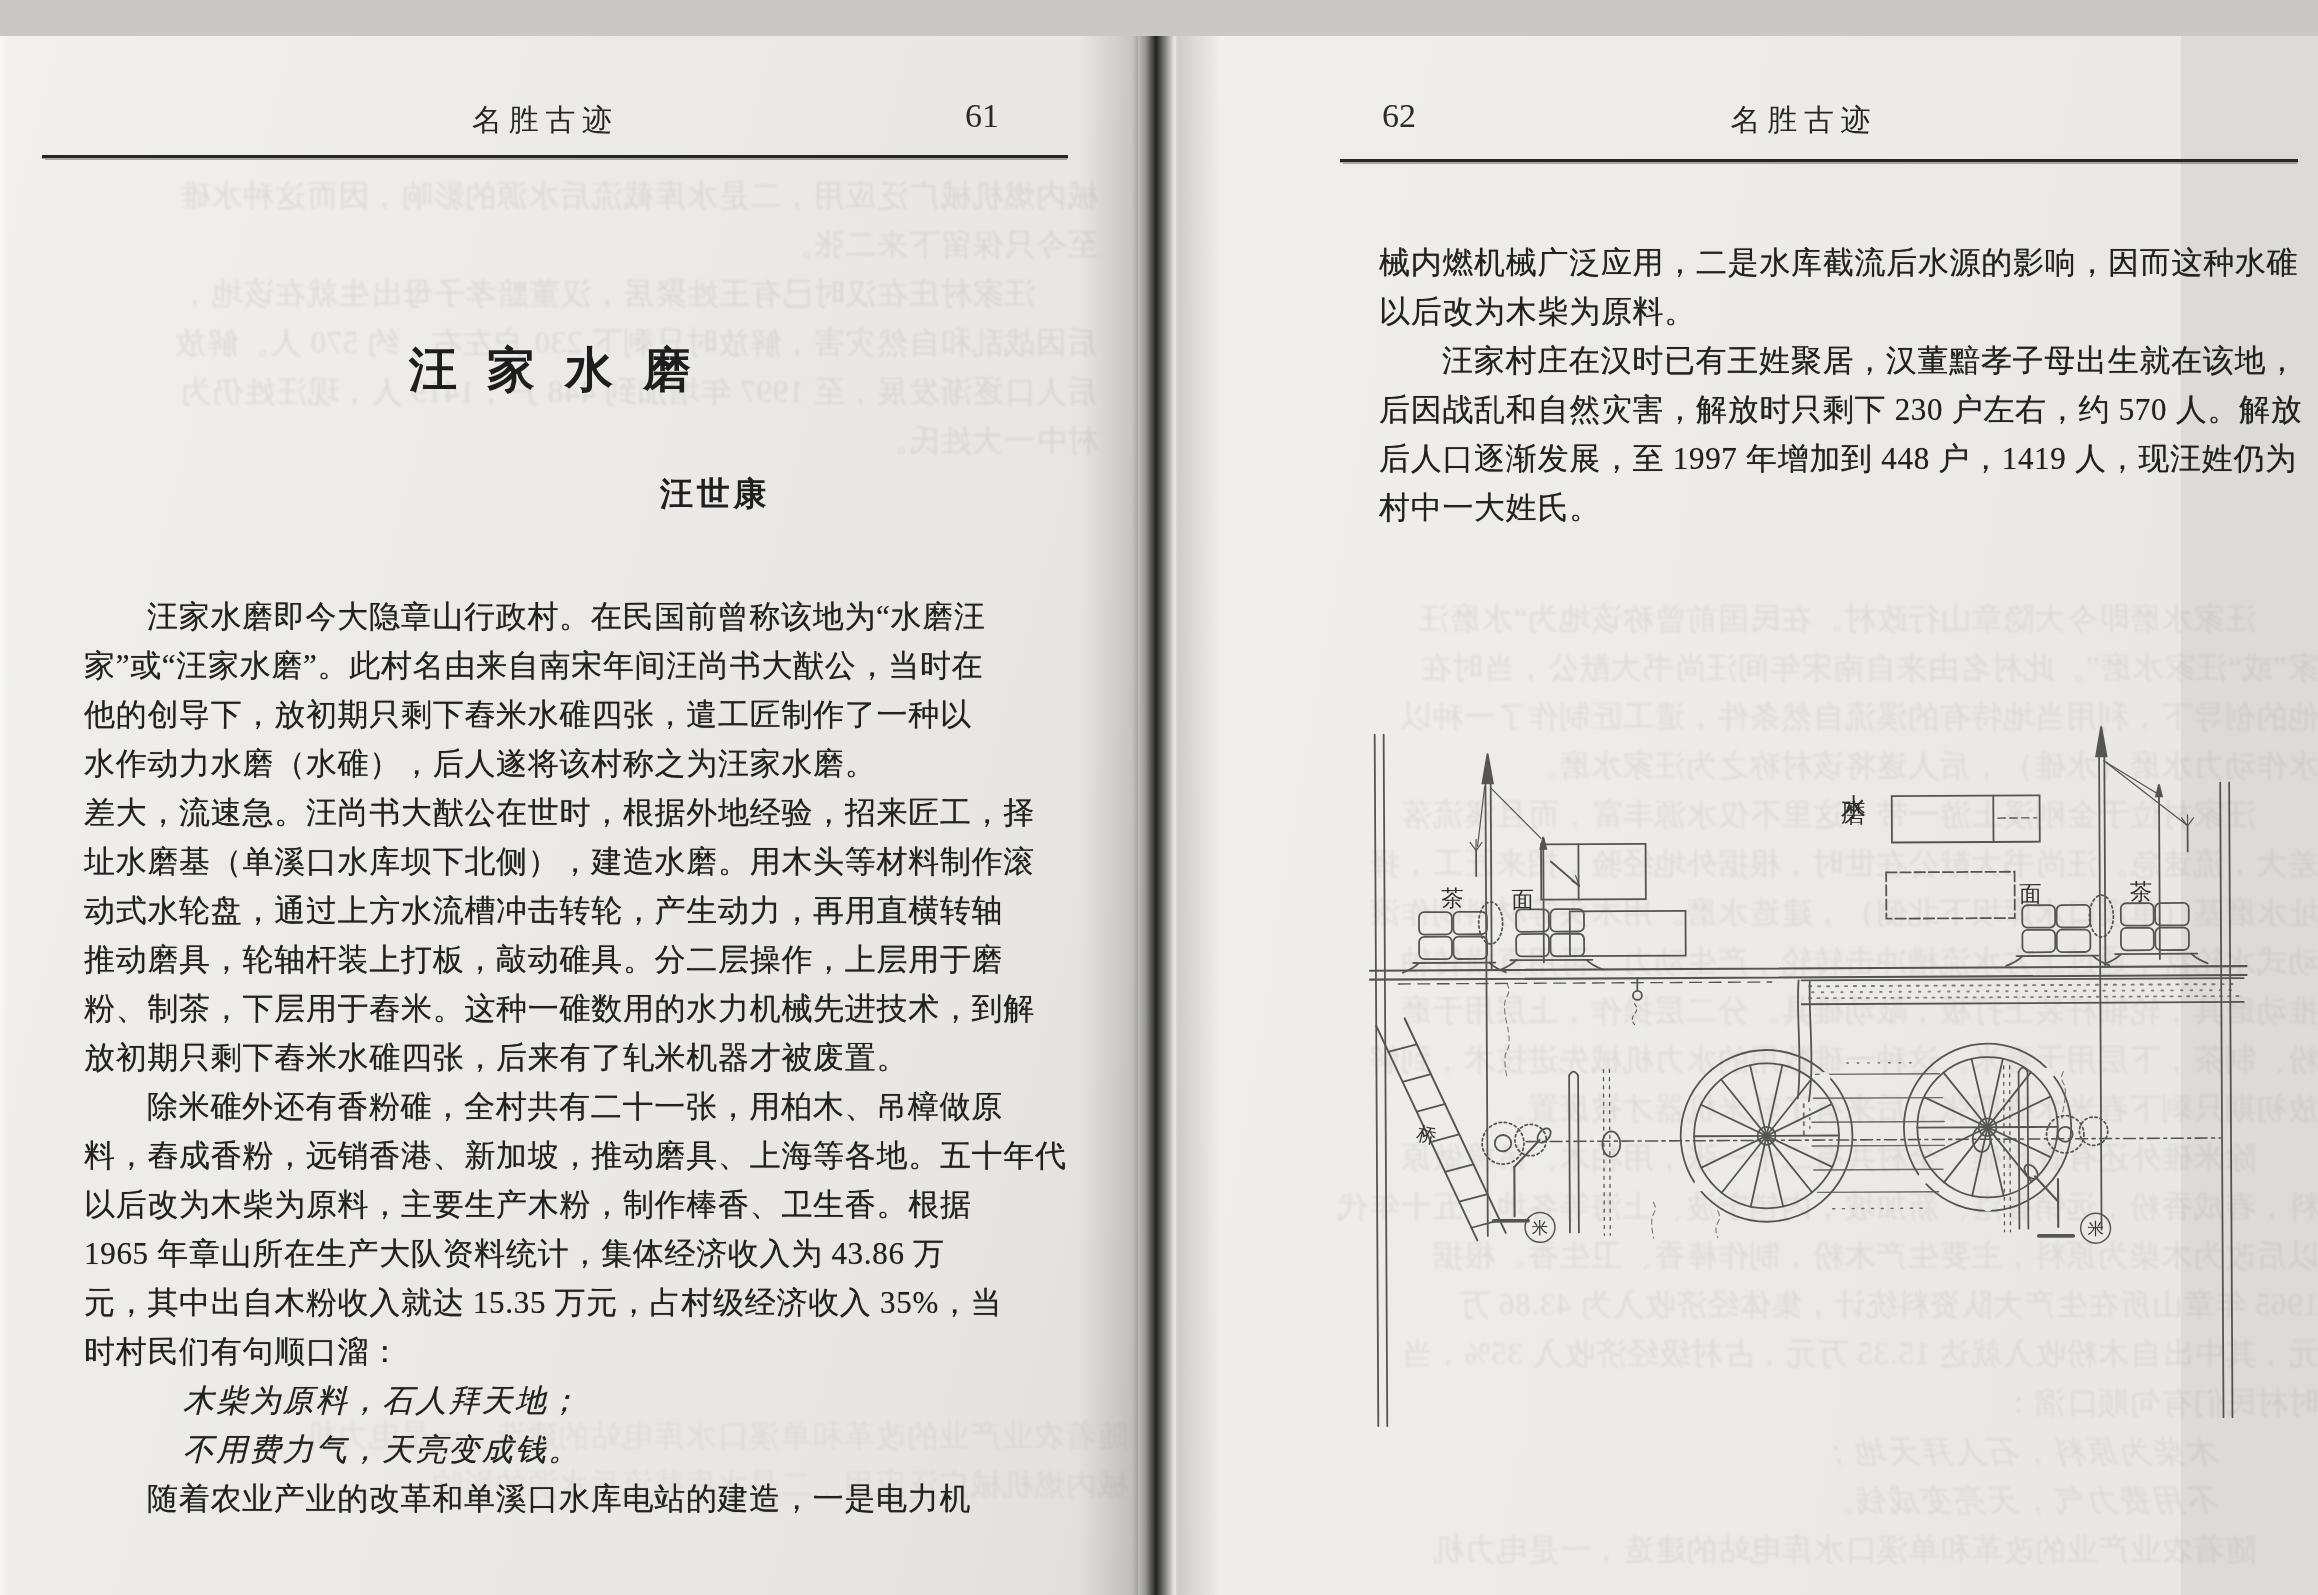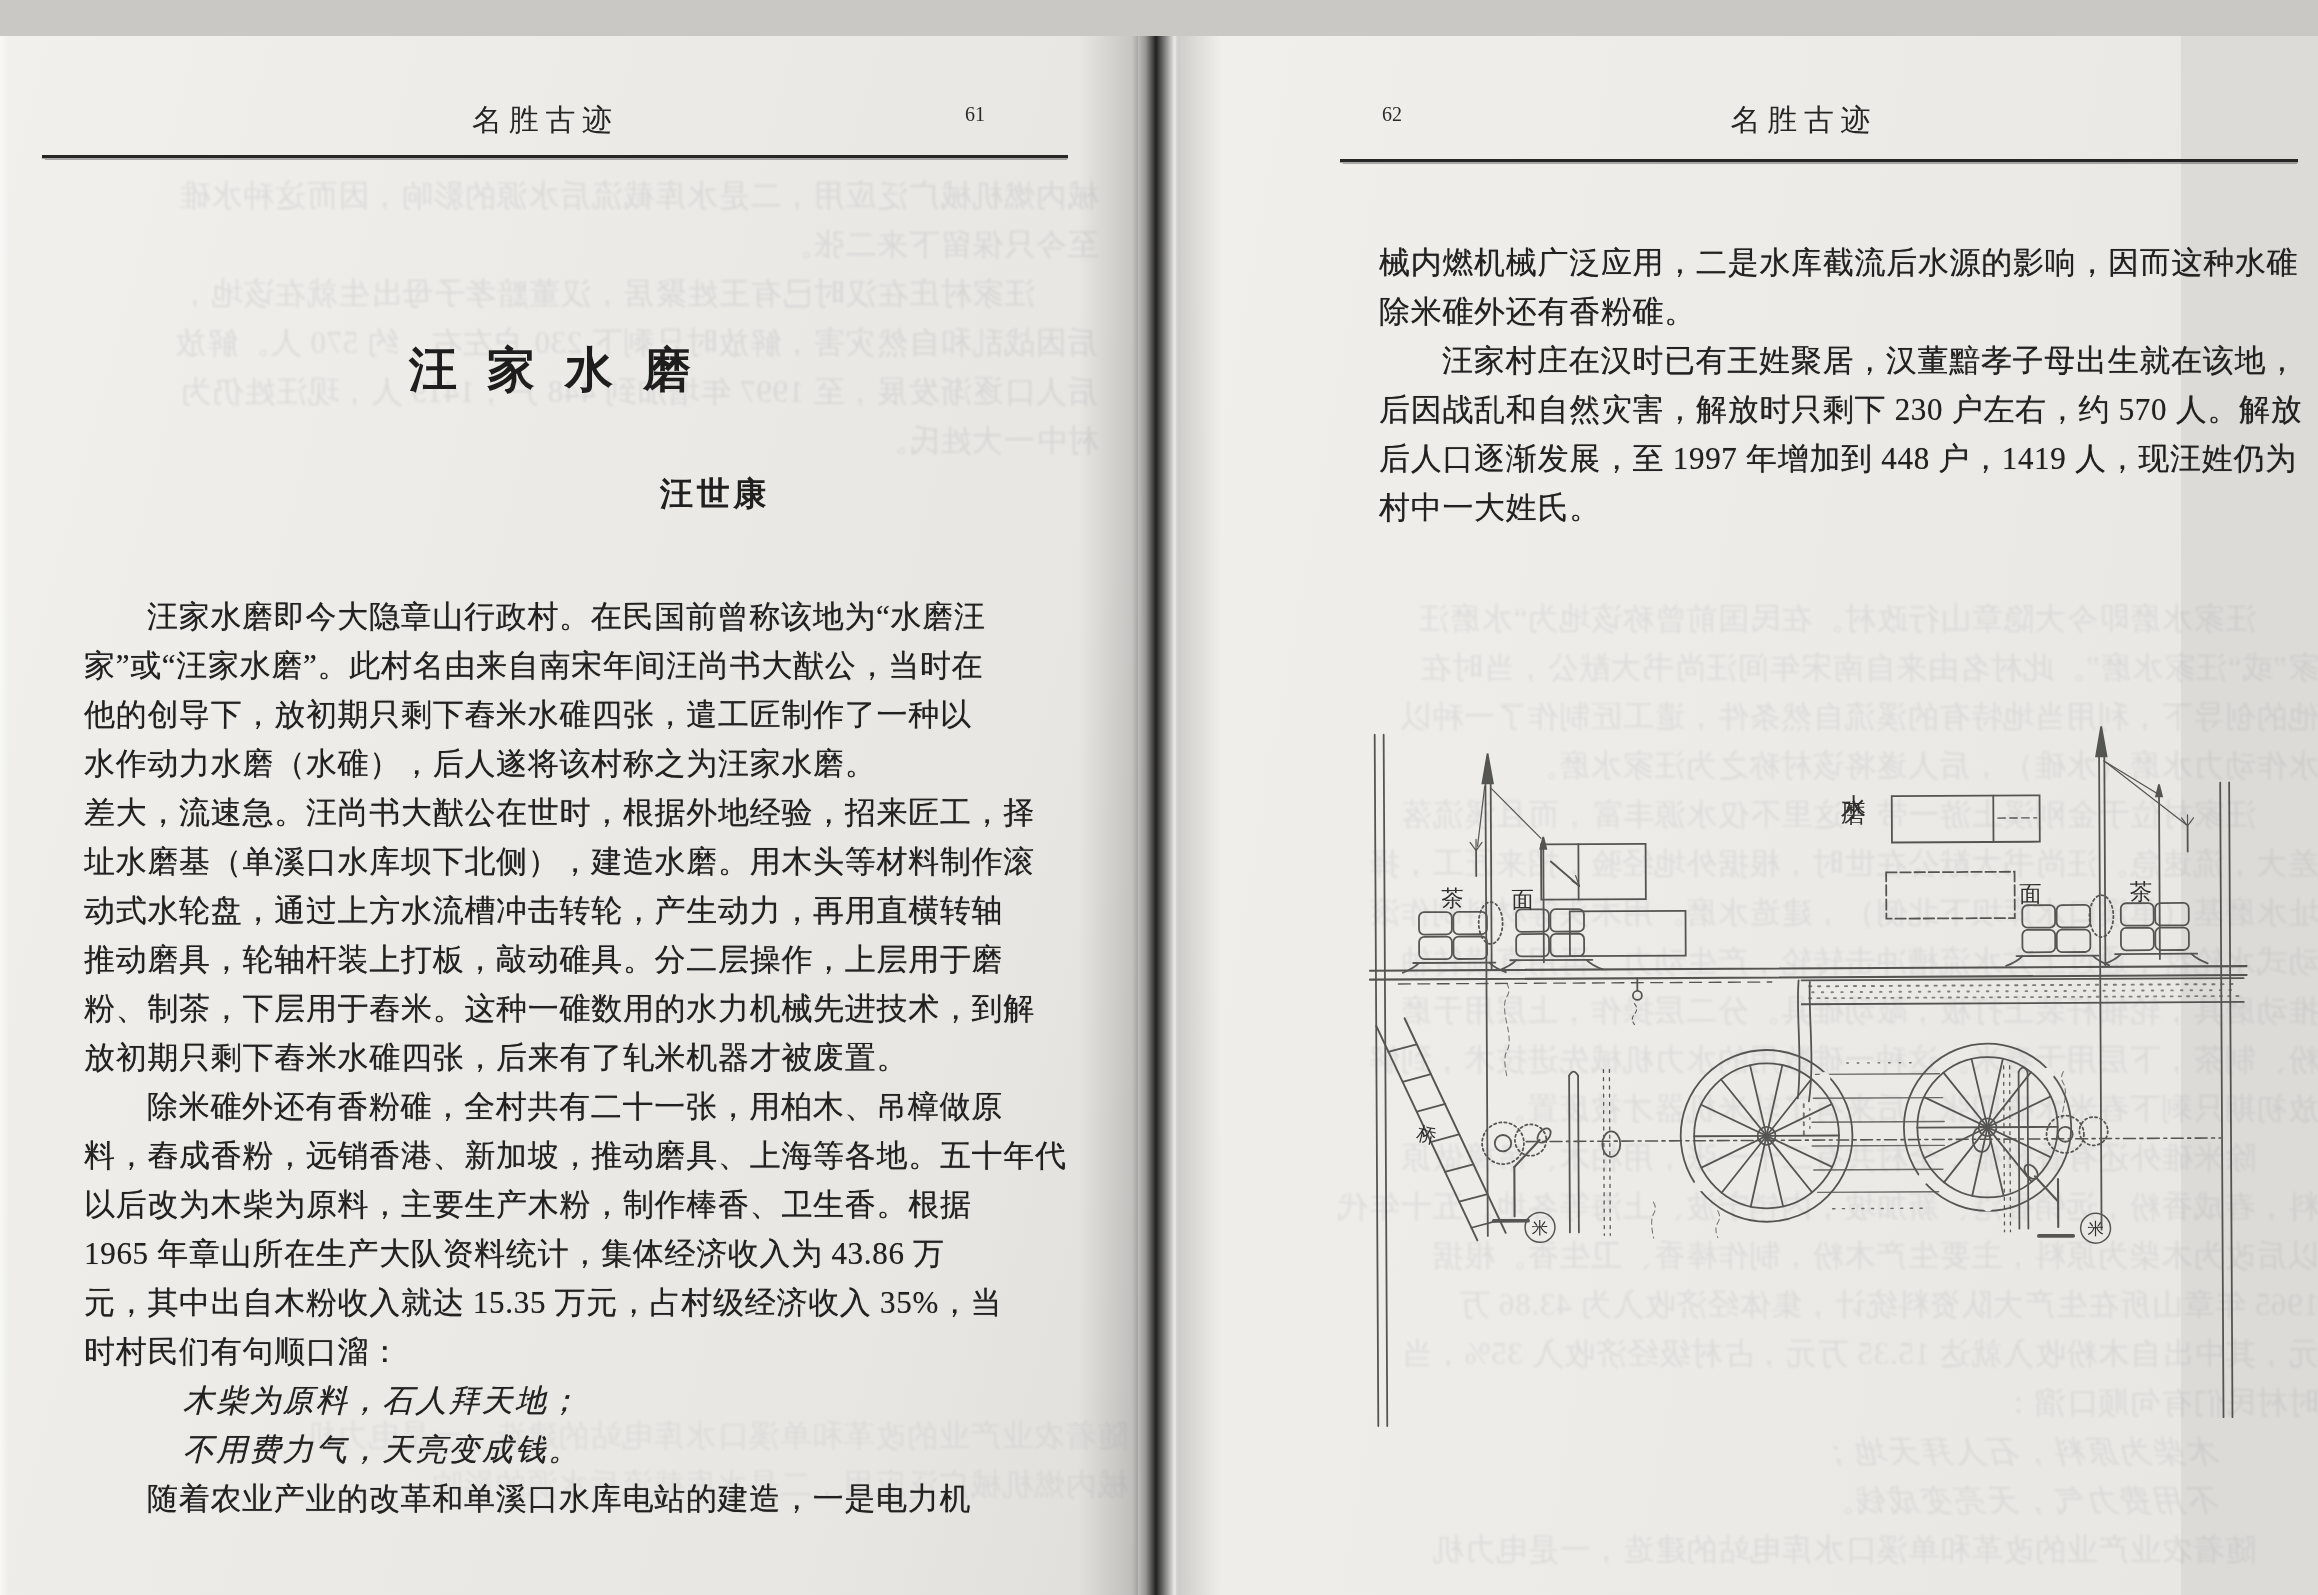--- a/index.html
+++ b/index.html
@@ -42,21 +42,21 @@
     position:absolute; left:0; top:0; width:9px; height:100%; z-index:7;
     background:linear-gradient(to right, #f8f8f6, rgba(248,248,246,0));
   }
   
   .hdr-title{
     position:absolute; top:64px; font-size:30px; letter-spacing:6.7px;
     color:#262626; text-align:center; white-space:nowrap;
   }
   .page-left .hdr-title{left:0; width:1091px;}
   .page-right .hdr-title{left:105px; width:1046px;}
-  .hdr-num{position:absolute; top:67px; font-size:20px; color:#2a2a2a;}
+  .hdr-num{position:absolute; top:61px; font-size:34px; color:#2a2a2a;}
   .page-left .hdr-num{left:965px;}
   .page-right .hdr-num{left:206px;}
   .hdr-rule{position:absolute; height:3px; background:#262625; box-shadow:0 1.5px 0.7px rgba(30,30,30,0.35);}
   .page-left .hdr-rule{left:42px; top:119px; width:1026px;}
   .page-right .hdr-rule{left:164px; top:123px; width:958px;}
   
   .article-title{
     position:absolute; top:302px; left:45px; width:1019px; text-align:center;
     font-size:48px; font-weight:bold; letter-spacing:9px; color:#1d1d1d; white-space:nowrap;
   }
@@ -167,21 +167,21 @@
         <div class="page-line indent">随着农业产业的改革和单溪口水库电站的建造，一是电力机</div>
       </div>
 
     <div class="hdr-num">62</div>
     <div class="hdr-title">名胜古迹</div>
     <div class="hdr-rule"></div>
 
     <div class="body-lines">
 
     <div class="page-line">械内燃机械广泛应用，二是水库截流后水源的影响，因而这种水碓</div>
-        <div class="page-line">除米碓外还有香粉碓。</div>
+        <div class="page-line">以后改为木柴为原料。</div>
         <div class="page-line indent">汪家村庄在汉时已有王姓聚居，汉董黯孝子母出生就在该地，</div>
         <div class="page-line">后因战乱和自然灾害，解放时只剩下 230 户左右，约 570 人。解放</div>
         <div class="page-line">后人口逐渐发展，至 1997 年增加到 448 户，1419 人，现汪姓仍为</div>
         <div class="page-line">村中一大姓氏。</div>
       </div>
 
     <div class="mill-fig">
       <svg viewBox="0 0 1204 1004" xmlns="http://www.w3.org/2000/svg">
         <g stroke="#484846" fill="none" stroke-width="2.4" stroke-linecap="round" opacity="0.92">
 

